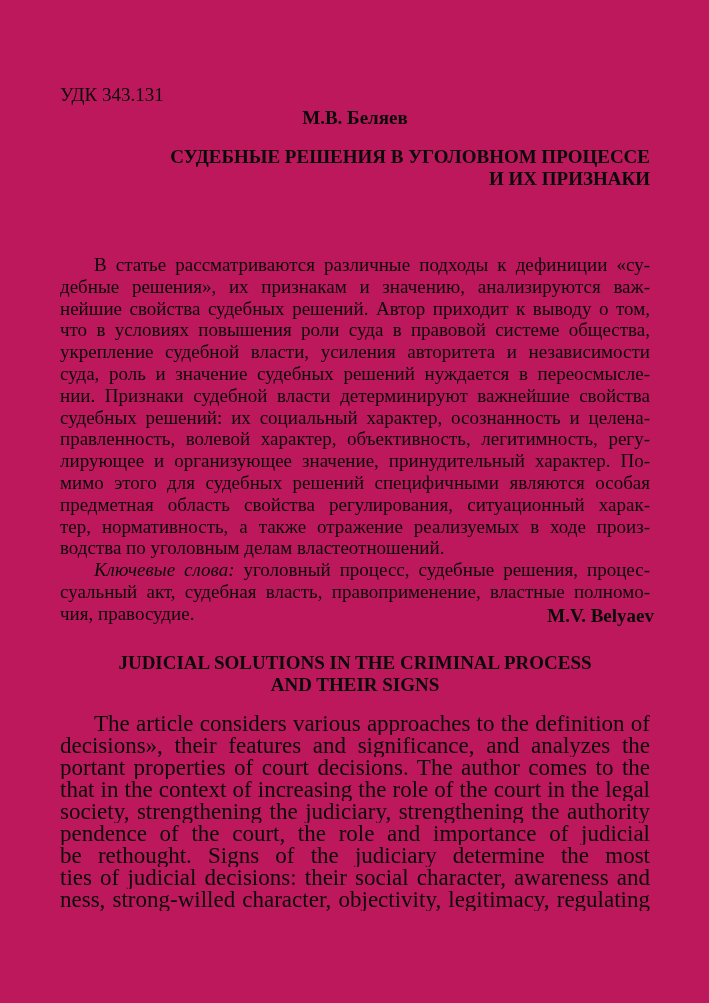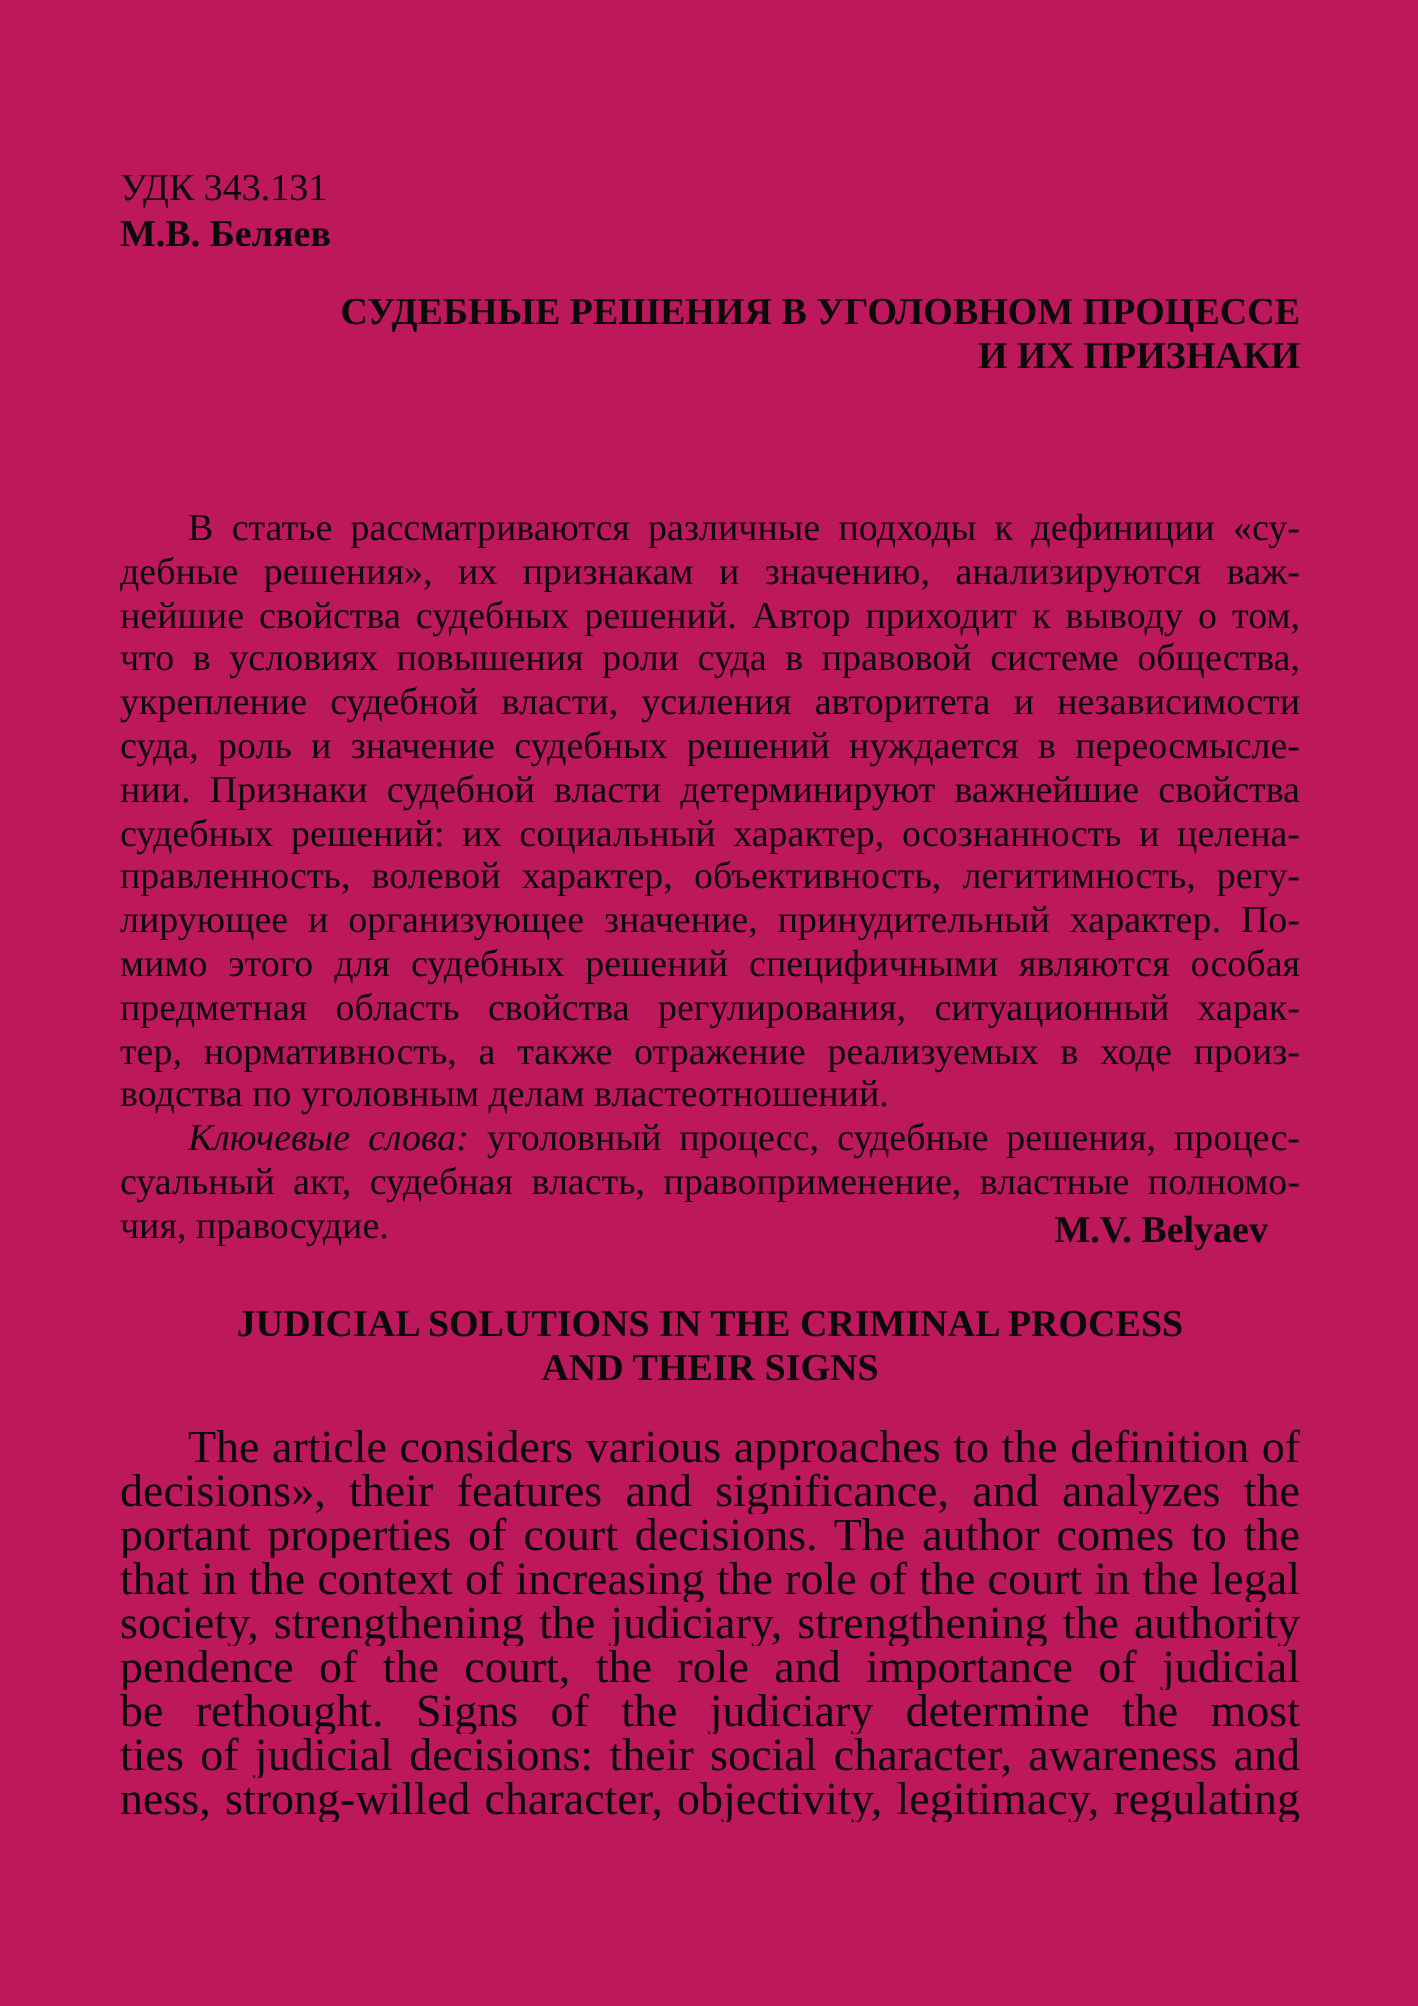--- a/index.html
+++ b/index.html
@@ -21,21 +21,21 @@
     top: 84px;
     left: 60px;
     font-size: 19px;
     line-height: 22px;
   }
   .author-ru {
     position: absolute;
     top: 107px;
     left: 60px;
     width: 590px;
-    text-align: left;
+    text-align: center;
     font-size: 19px;
     line-height: 22px;
     font-weight: 700;
   }
   .title-ru {
     position: absolute;
     top: 146px;
     left: 60px;
     width: 590px;
     text-align: right;
@@ -47,21 +47,21 @@
     position: absolute;
     top: 215px;
     left: 60px;
     width: 590px;
     font-size: 19px;
     margin-top: 39px;
   }
   .author-en {
     position: absolute;
     top: 605px;
-    left: 44px;
+    left: 64px;
     width: 590px;
     text-align: right;
     font-size: 19px;
     line-height: 22px;
     font-weight: 700;
   }
   .title-en {
     position: absolute;
     top: 652px;
     left: 60px;

